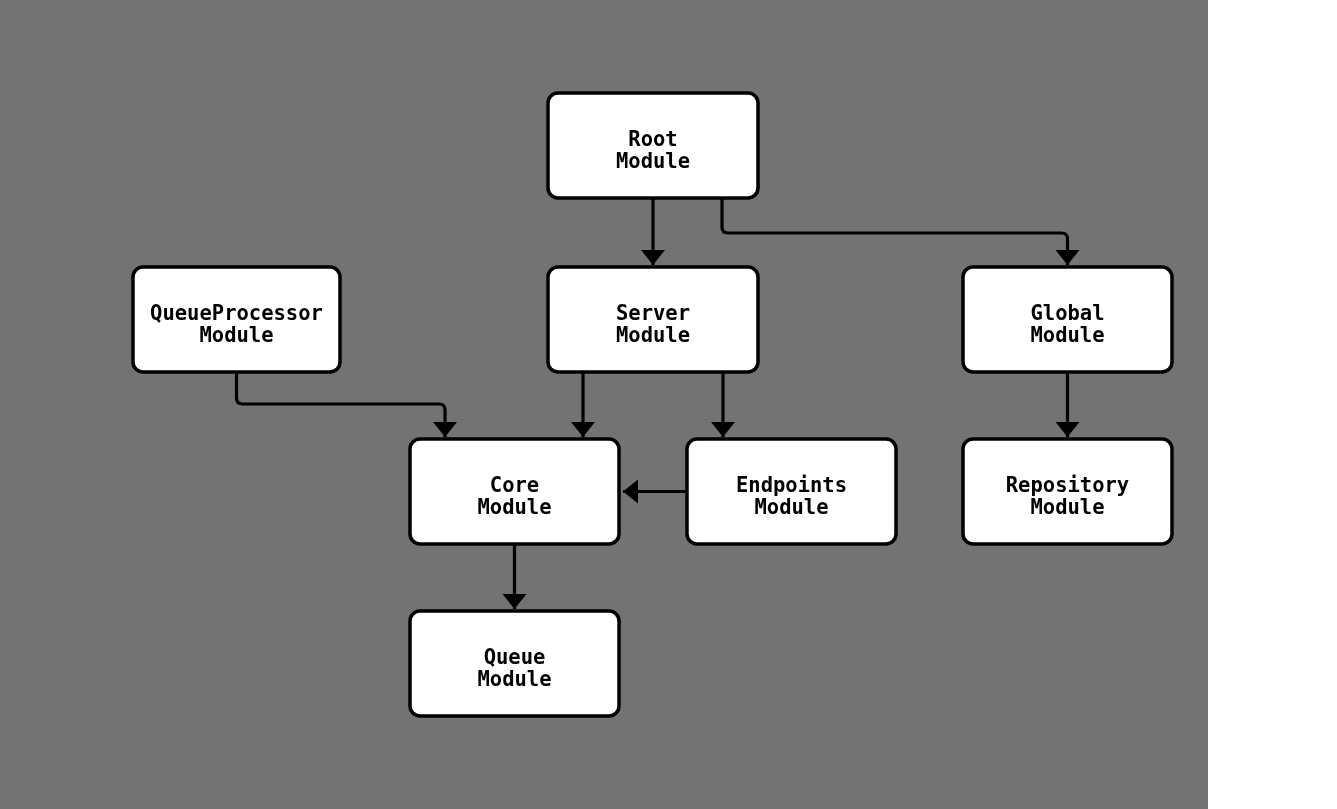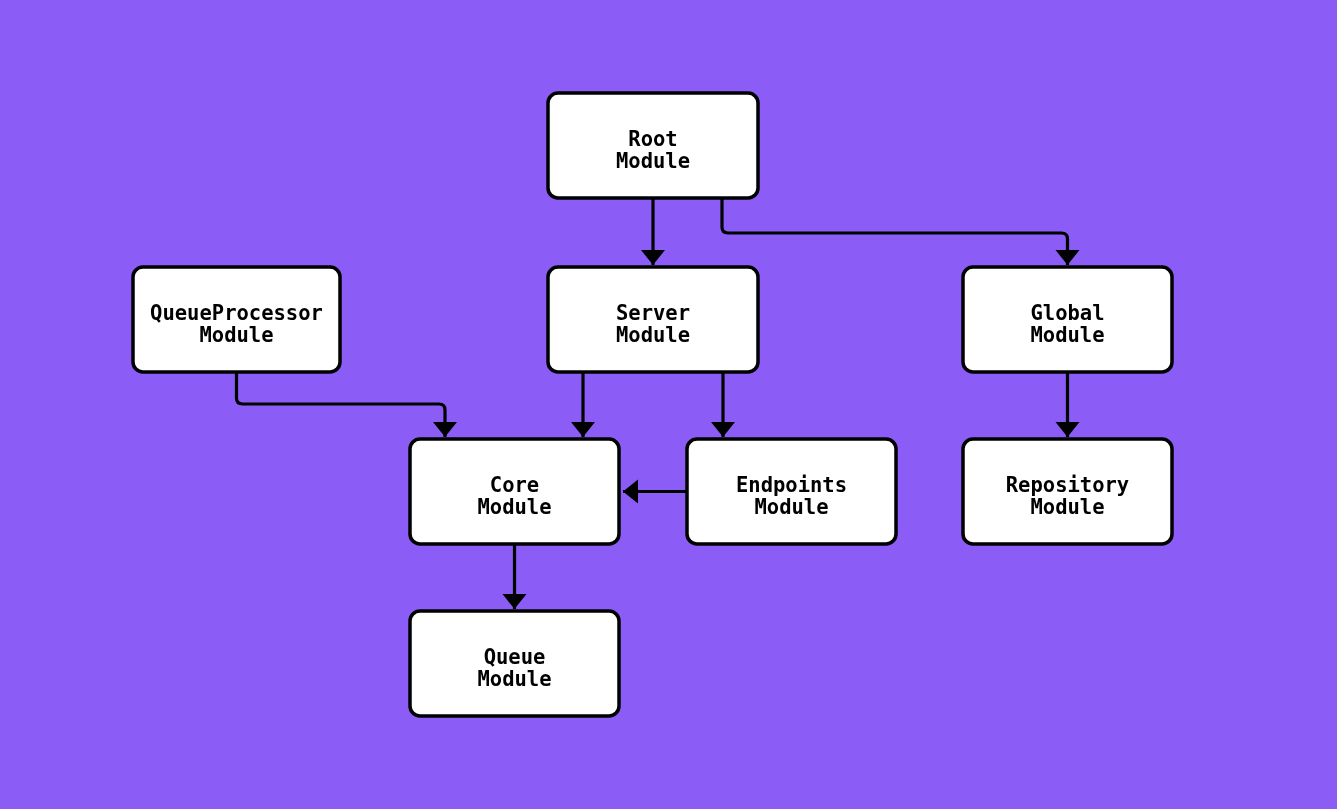--- a/index.html
+++ b/index.html
@@ -2,23 +2,23 @@
 <html><head>
 <meta charset="utf-8">
 <style>
   html, body {
     margin: 0;
     padding: 0;
     background: #ffffff;
   }
   .canvas {
     position: relative;
-    width: 1337px;
+    width: 1208px;
     height: 809px;
-    background: #8b5cf6;
+    background: #737373;
     overflow: hidden;
   }
   svg {
     display: block;
   }
   .node-rect {
     fill: #ffffff;
     stroke: #000000;
     stroke-width: 3.5;
   }

